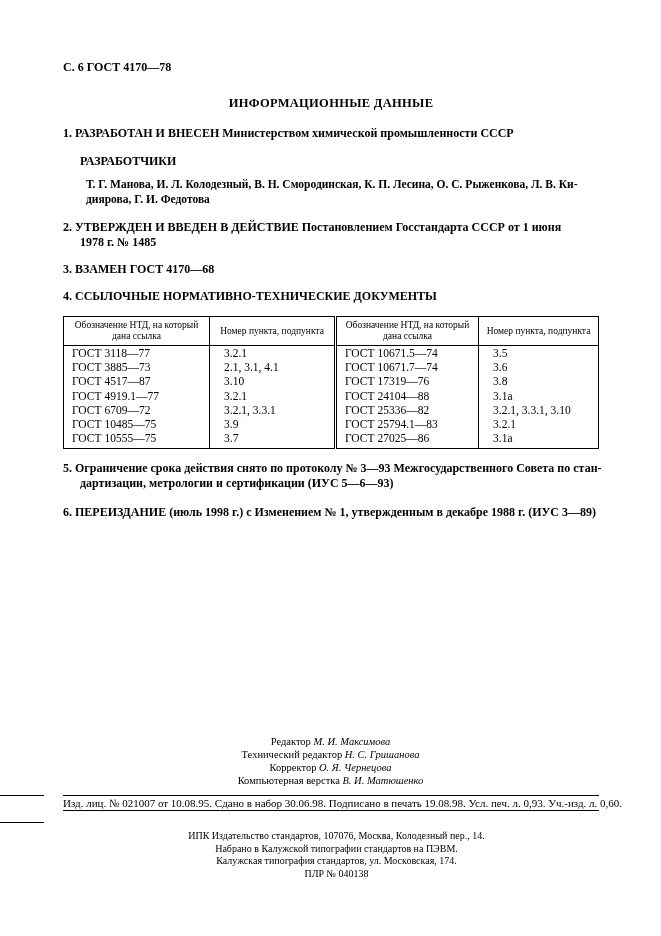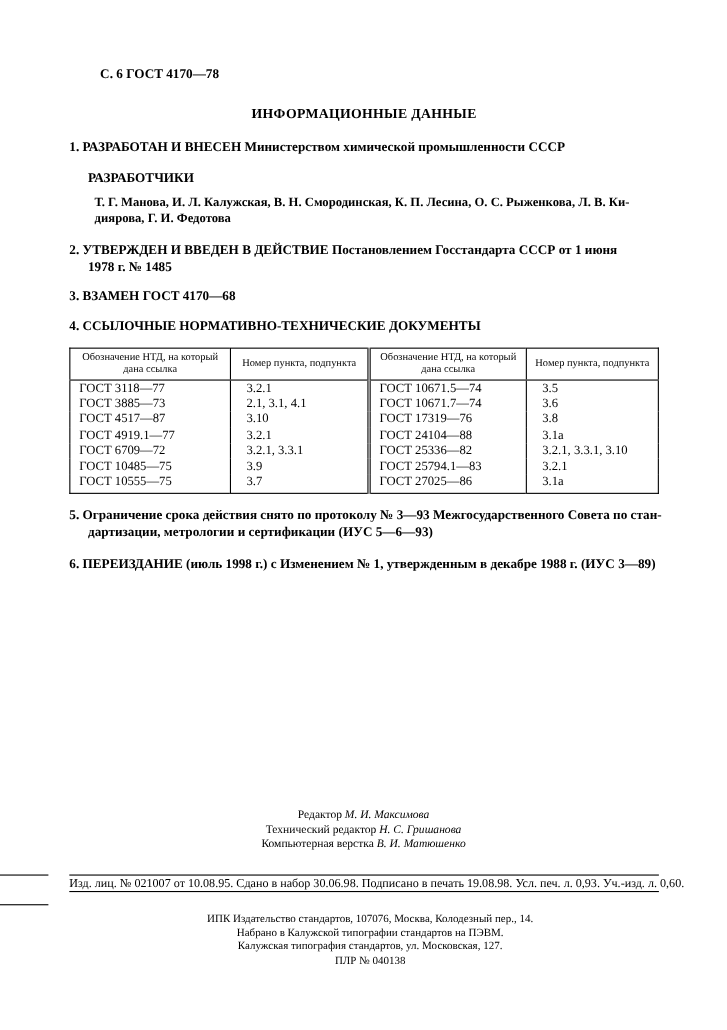--- a/index.html
+++ b/index.html
@@ -4,21 +4,21 @@
 <style>
   html, body { margin: 0; padding: 0; }
   body {
     width: 661px; height: 936px;
     background: #ffffff; color: #000000;
     font-family: "Liberation Serif", "DejaVu Serif", serif;
     position: relative; overflow: hidden;
   }
   .page { position: absolute; inset: 0; padding: 60px 62px 0 63px; }
 
-  .running-head { font-weight: bold; font-size: 12px; margin-left: 28px; }
+  .running-head { font-weight: bold; font-size: 12px; }
   .doc-title { text-align: center; font-weight: bold; font-size: 12.5px; margin-top: 21px; letter-spacing: 0.3px; }
 
   .item { font-weight: bold; font-size: 12px; line-height: 15px; }
   .item .ln { display: block; white-space: nowrap; }
   .item .ln2 { padding-left: 17px; }
   .item1 { margin-top: 15px; }
   .developers-heading { margin-top: 13px; margin-left: 17px; font-weight: bold; font-size: 12px; line-height: 15px; }
   .developers { margin-top: 8px; margin-left: 23px; font-weight: bold; font-size: 11.5px; line-height: 15px; }
   .developers .ln { display: block; white-space: nowrap; }
   .item2 { margin-top: 13px; }
@@ -56,21 +56,21 @@
 
   <div class="running-head">С. 6 ГОСТ 4170—78</div>
 
   <div class="doc-title">ИНФОРМАЦИОННЫЕ ДАННЫЕ</div>
 
   <p class="item item1">1. РАЗРАБОТАН И ВНЕСЕН Министерством химической промышленности СССР</p>
 
   <div class="developers-heading">РАЗРАБОТЧИКИ</div>
 
   <div class="developers">
-    <span class="ln">Т. Г. Манова, И. Л. Калужская, В. Н. Смородинская, К. П. Лесина, О. С. Рыженкова, Л. В. Ки-</span>
+    <span class="ln">Т. Г. Манова, И. Л. Колодезный, В. Н. Смородинская, К. П. Лесина, О. С. Рыженкова, Л. В. Ки-</span>
     <span class="ln">диярова, Г. И. Федотова</span>
   </div>
 
   <p class="item item2">
     <span class="ln">2. УТВЕРЖДЕН И ВВЕДЕН В ДЕЙСТВИЕ Постановлением Госстандарта СССР от 1 июня</span>
     <span class="ln ln2">1978 г. № 1485</span>
   </p>
 
   <p class="item item3">3. ВЗАМЕН ГОСТ 4170—68</p>
 
@@ -149,32 +149,36 @@
 <div class="colophon">
   <div class="colo-line">
     <span>Редактор</span>
     <span class="name">М. И. Максимова</span>
   </div>
   <div class="colo-line">
     <span>Технический редактор</span>
     <span class="name">Н. С. Гришанова</span>
   </div>
   <div class="colo-line">
+    <span>Корректор</span>
+    <span class="name">О. Я. Чернецова</span>
+  </div>
+  <div class="colo-line">
     <span>Компьютерная верстка</span>
     <span class="name">В. И. Матюшенко</span>
   </div>
 </div>
 
 <div class="imprint">
   <div class="rule"></div>
   <div class="imprint-text">Изд. лиц. № 021007 от 10.08.95. Сдано в набор 30.06.98. Подписано в печать 19.08.98. Усл. печ. л. 0,93. Уч.-изд. л. 0,60.</div>
   <div class="rule"></div>
 </div>
 
 <div class="tick tick1"></div>
 <div class="tick tick2"></div>
 
 <div class="publisher">
   <div>ИПК Издательство стандартов, 107076, Москва, Колодезный пер., 14.</div>
   <div>Набрано в Калужской типографии стандартов на ПЭВМ.</div>
-  <div>Калужская типография стандартов, ул. Московская, 127.</div>
+  <div>Калужская типография стандартов, ул. Московская, 174.</div>
   <div>ПЛР № 040138</div>
 </div>
 
 </body></html>

